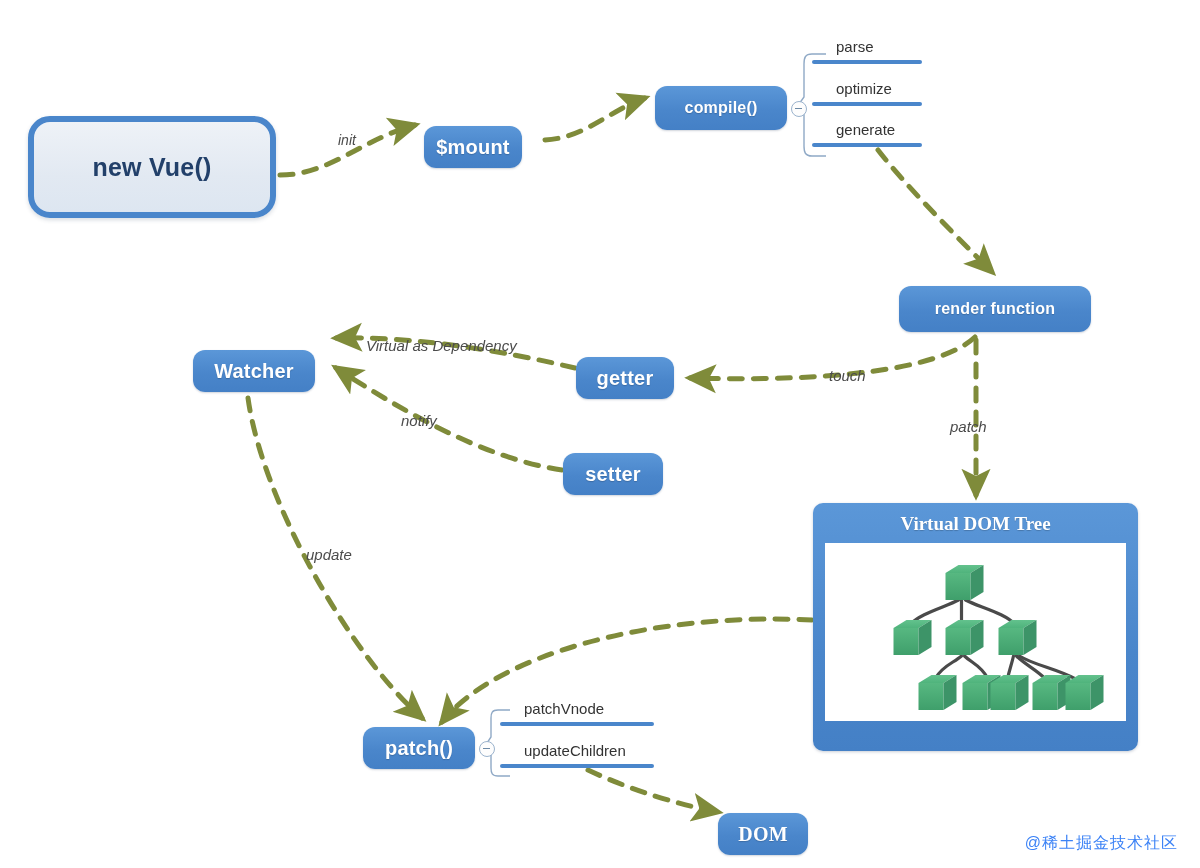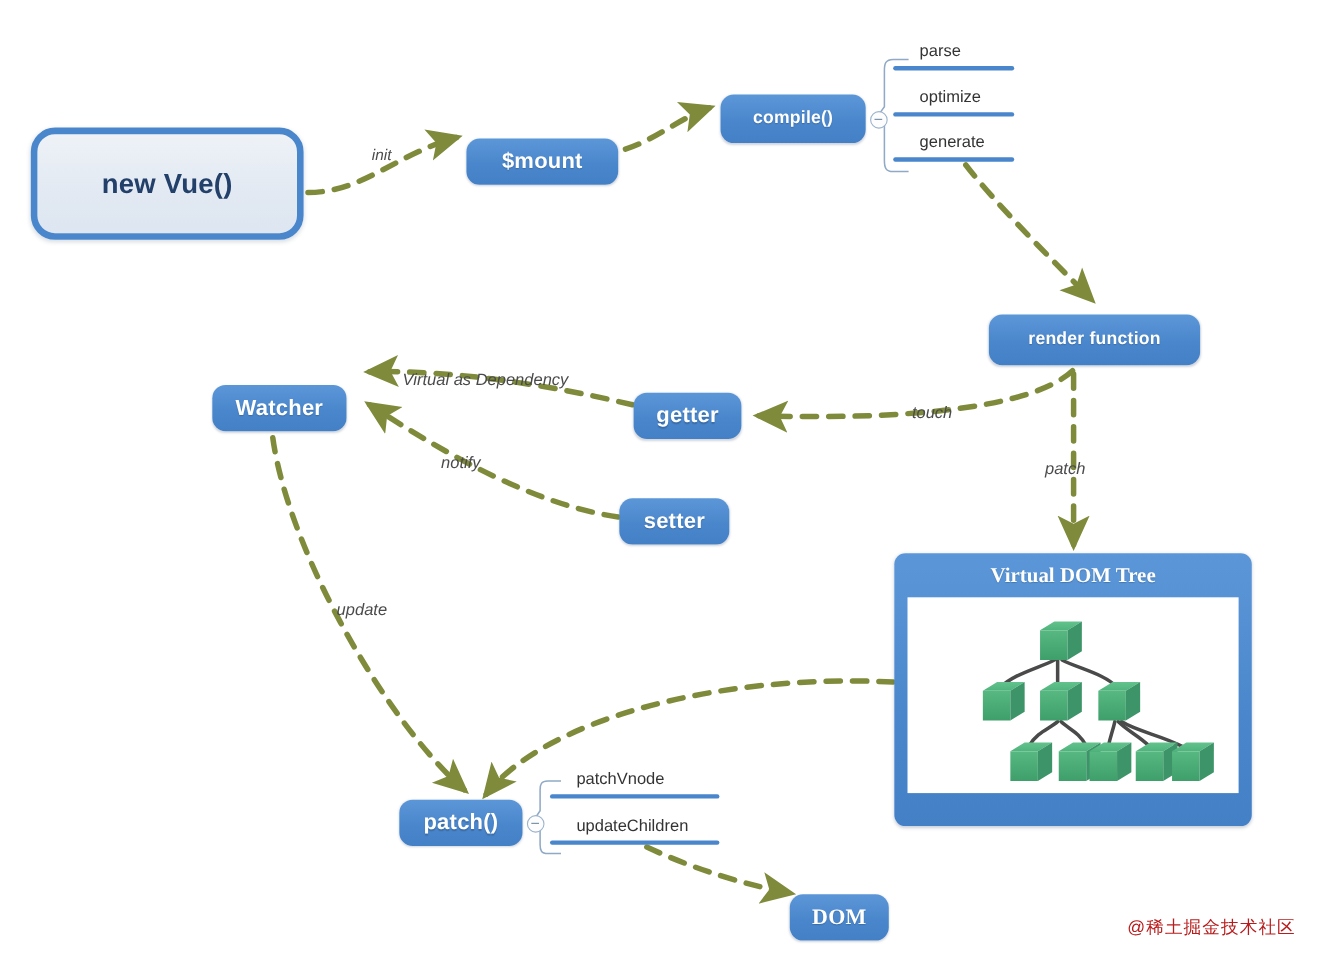--- a/index.html
+++ b/index.html
@@ -112,21 +112,21 @@
     color: #4b4b4b;
     font-size: 15px;
     white-space: nowrap;
     z-index: 6;
     background: transparent;
   }
   .watermark {
     position: absolute;
     right: 22px;
     bottom: 14px;
-    color: #b91c1c;
+    color: #3b82f6;
     font-size: 16px;
     letter-spacing: 1px;
     z-index: 7;
   }
 </style>
 </head>
 <body>
 
 <div id="canvas">
 
@@ -157,21 +157,21 @@
       <path d="M812,620 C650,612 495,655 442,722"></path>
 
       <path d="M588,770 C630,790 680,805 718,812"></path>
     </g>
   </svg>
 
   <div class="node node-root" style="left:28px; top:116px; width:248px; height:102px; font-size:25px;text-align:center;">
     <span>new Vue()</span>
   </div>
 
-  <div class="node" style="left:424px; top:126px; width:138px; height:42px; font-size:20px;text-align:center;">
+  <div class="node" style="left:424px; top:126px; width:98px; height:42px; font-size:20px;text-align:center;">
     <span>$mount</span>
   </div>
 
   <div class="node" style="left:655px; top:86px; width:132px; height:44px; font-size:16px;">
     <span>compile()</span>
   </div>
 
   <div class="toggle" style="left:791px; top:101px;"></div>
   <svg class="branch" style="left:798px; top:50px; width:30px; height:110px;" viewBox="0 0 30 110">
     <path d="M28,4 L14,4 C7,4 6,8 6,14 L6,47 L1,54 L6,61 L6,96 C6,102 7,106 14,106 L28,106" fill="none" stroke="#8fa9c6" stroke-width="1.4"></path>

